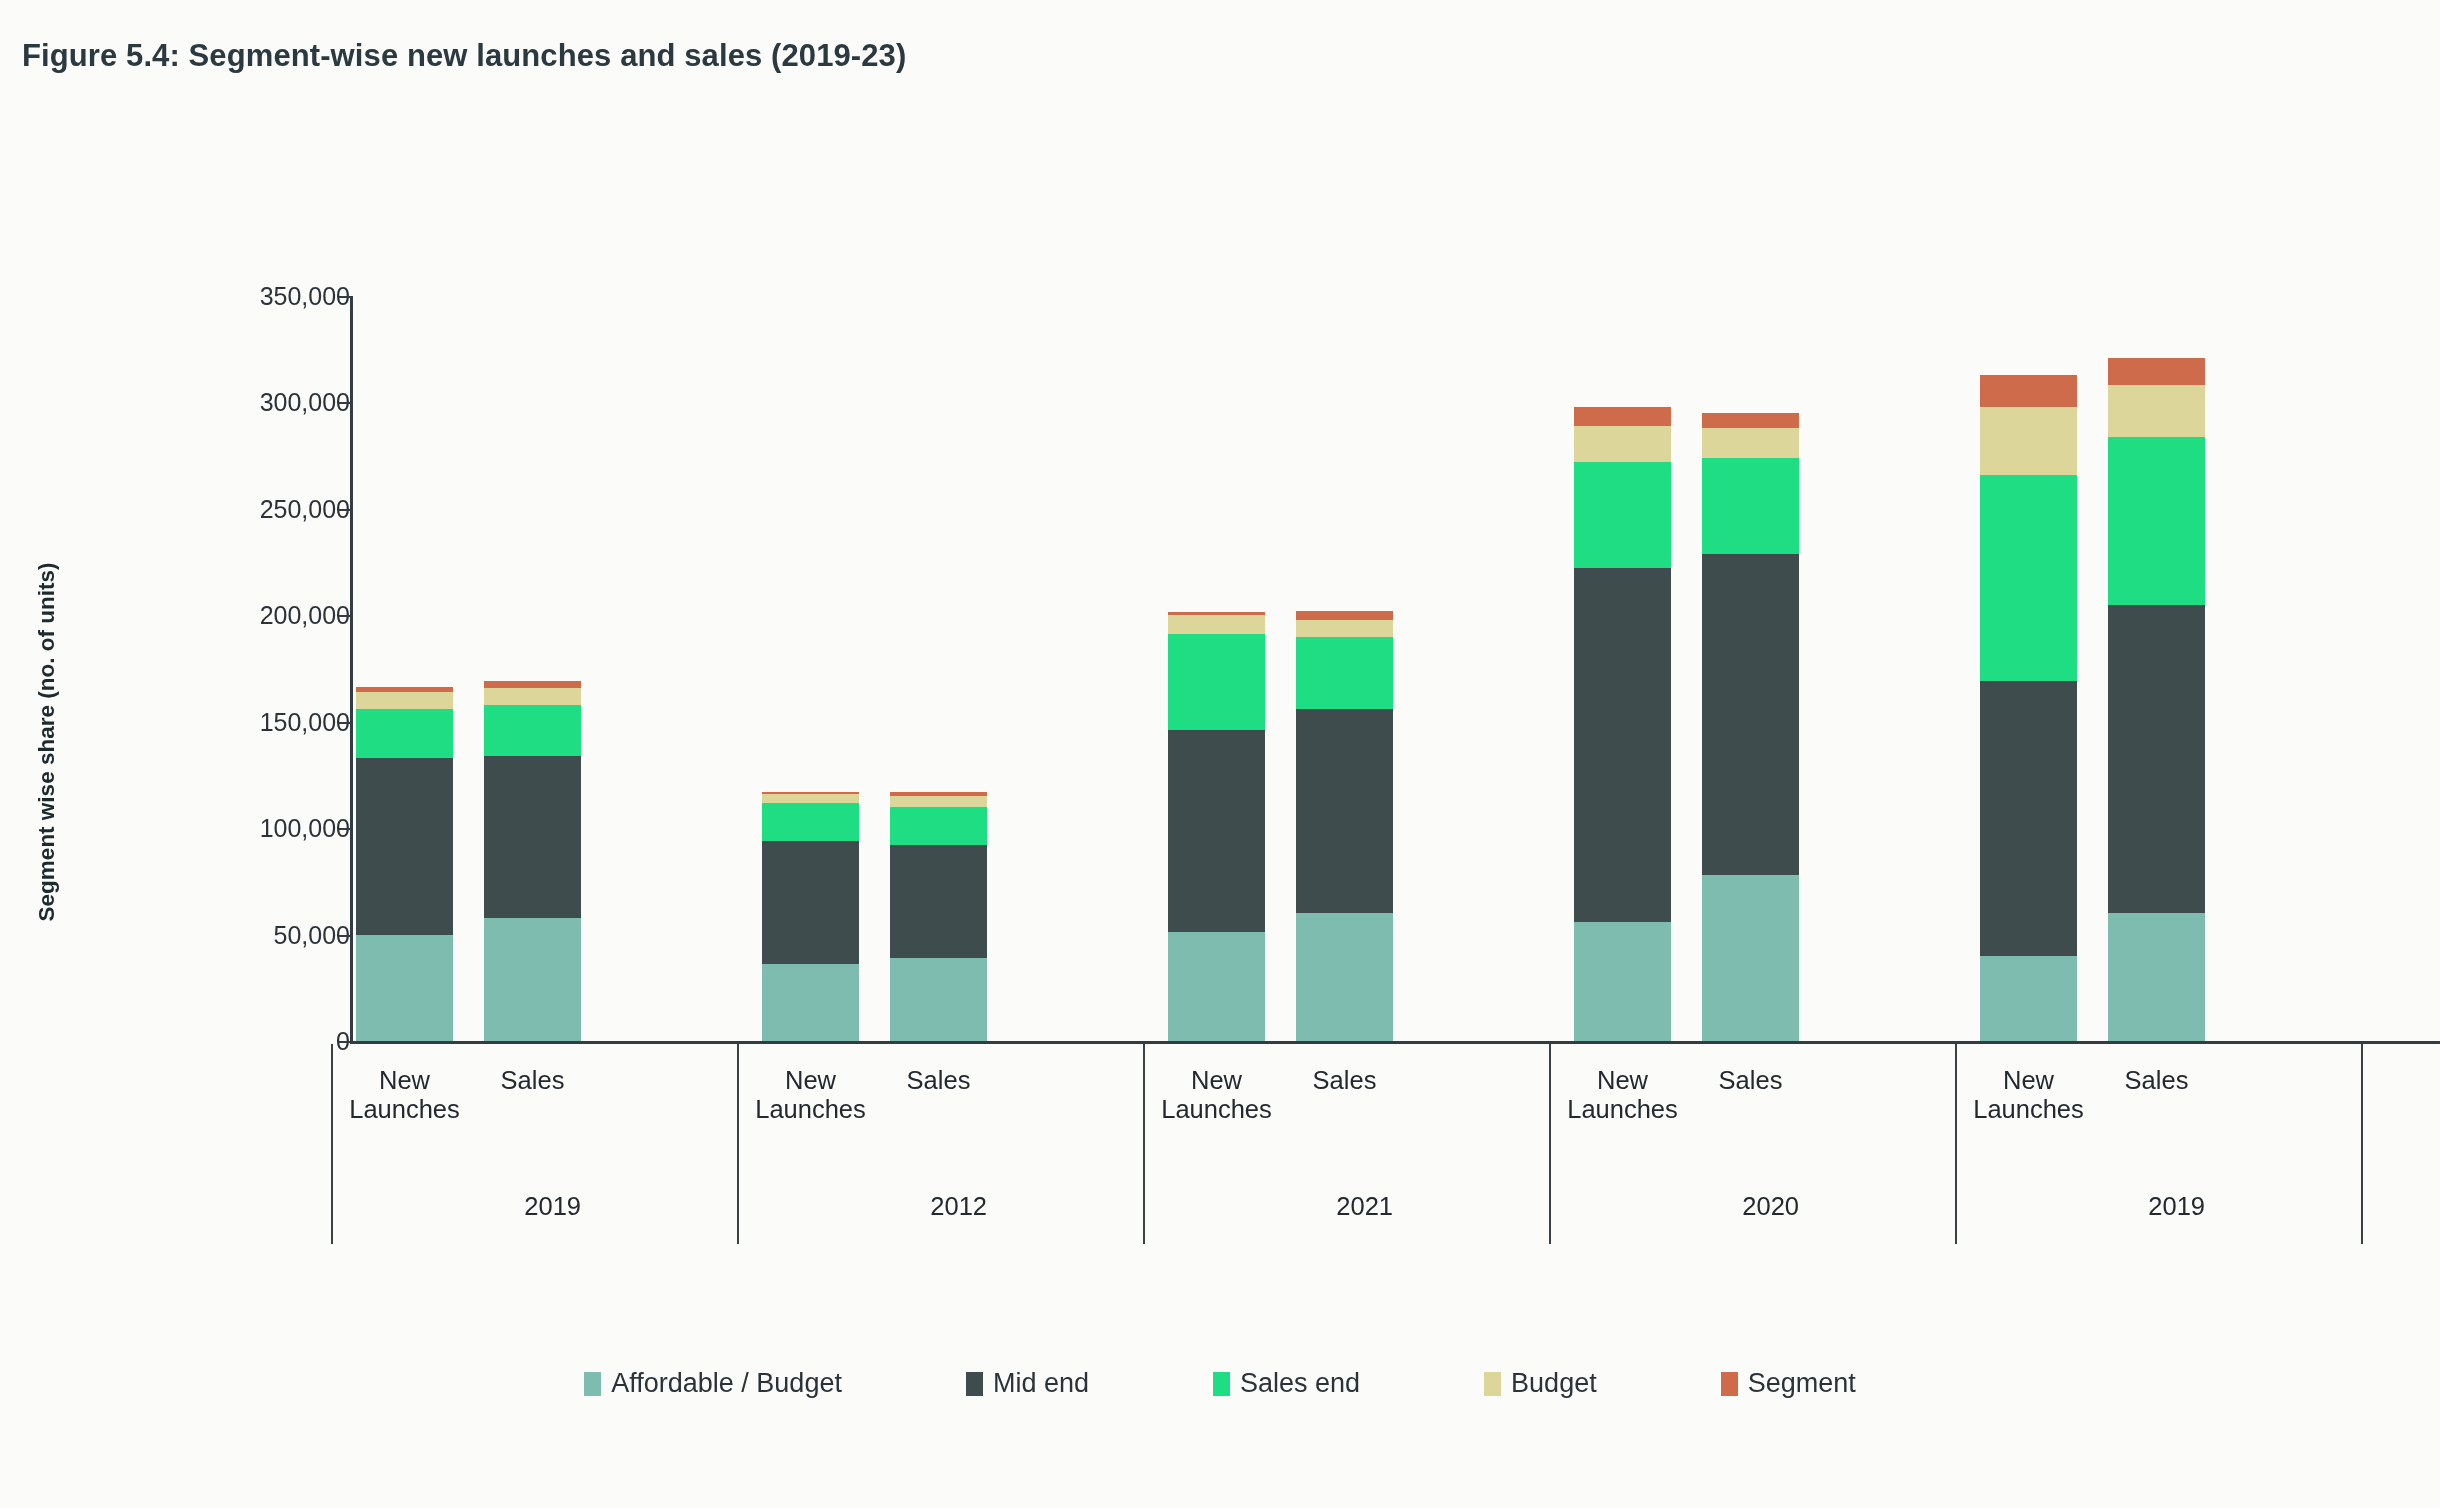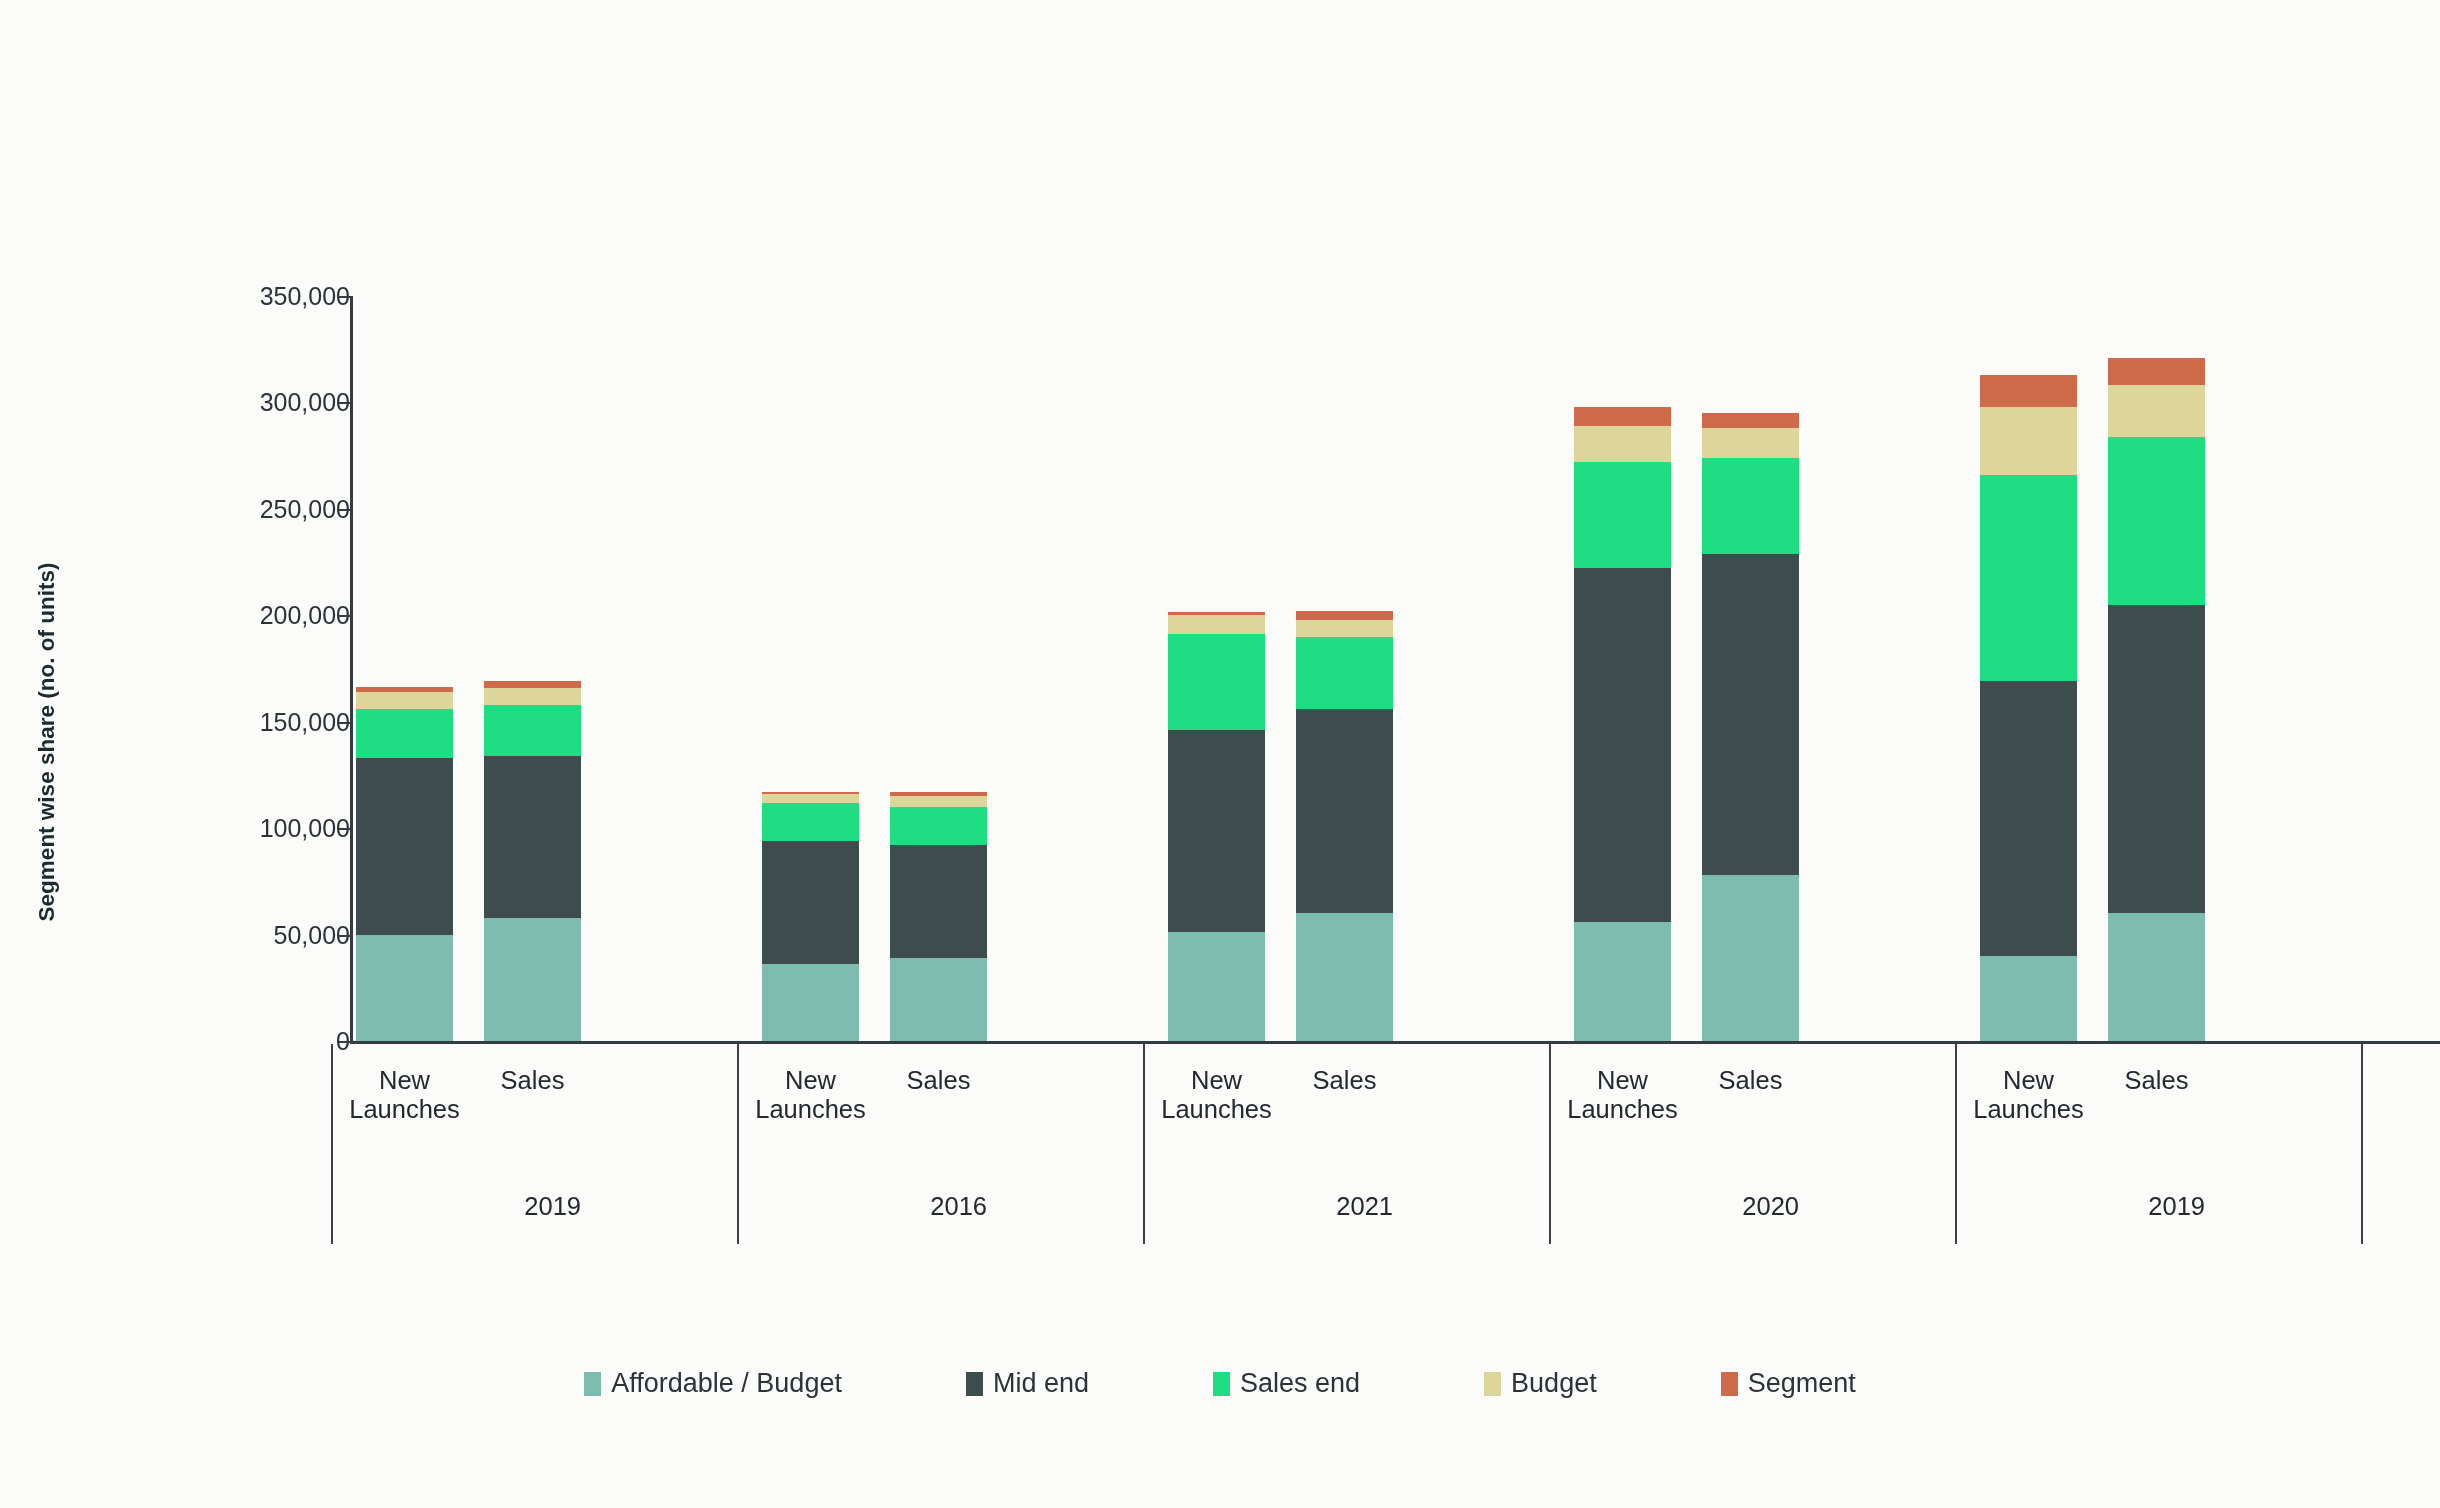--- a/index.html
+++ b/index.html
@@ -150,20 +150,21 @@
     font-size: 27px;
     color: #2b3238;
     white-space: nowrap;
   }
 </style>
 </head>
 <body>
 
 <div id="page">
 
+  <div id="fig-title">Figure 5.4: Segment-wise new launches and sales (2019-23)</div>
 
   <div id="y-axis-title-wrap">
     <div id="y-axis-title-inner">Segment wise share (no. of units)</div>
   </div>
 
   <div id="y-ticks">
       <div class="y-tick-label" style="top: 0px;">350,000</div>
       <div class="y-tick-label" style="top: 106.429px;">300,000</div>
       <div class="y-tick-label" style="top: 212.857px;">250,000</div>
       <div class="y-tick-label" style="top: 319.286px;">200,000</div>
@@ -280,21 +281,21 @@
         <div>Launches</div>
       </div>
       <div class="cat-label" style="left: 1328px; width: 145px;">Sales</div>
       <div class="cat-label" style="left: 1606px; width: 145px;">
         <div>New</div>
         <div>Launches</div>
       </div>
       <div class="cat-label" style="left: 1734px; width: 145px;">Sales</div>
       <div class="year-label" style="left: 6px; width: 225px;">2019</div>
       <div class="group-sep" style="left: -19px;"></div>
-      <div class="year-label" style="left: 412px; width: 225px;">2016</div>
+      <div class="year-label" style="left: 412px; width: 225px;">2012</div>
       <div class="group-sep" style="left: 387px;"></div>
       <div class="year-label" style="left: 818px; width: 225px;">2021</div>
       <div class="group-sep" style="left: 793px;"></div>
       <div class="year-label" style="left: 1224px; width: 225px;">2020</div>
       <div class="group-sep" style="left: 1199px;"></div>
       <div class="year-label" style="left: 1630px; width: 225px;">2019</div>
       <div class="group-sep" style="left: 1605px;"></div>
       <div class="group-sep" style="left: 2011px;"></div>
     </div>
 

